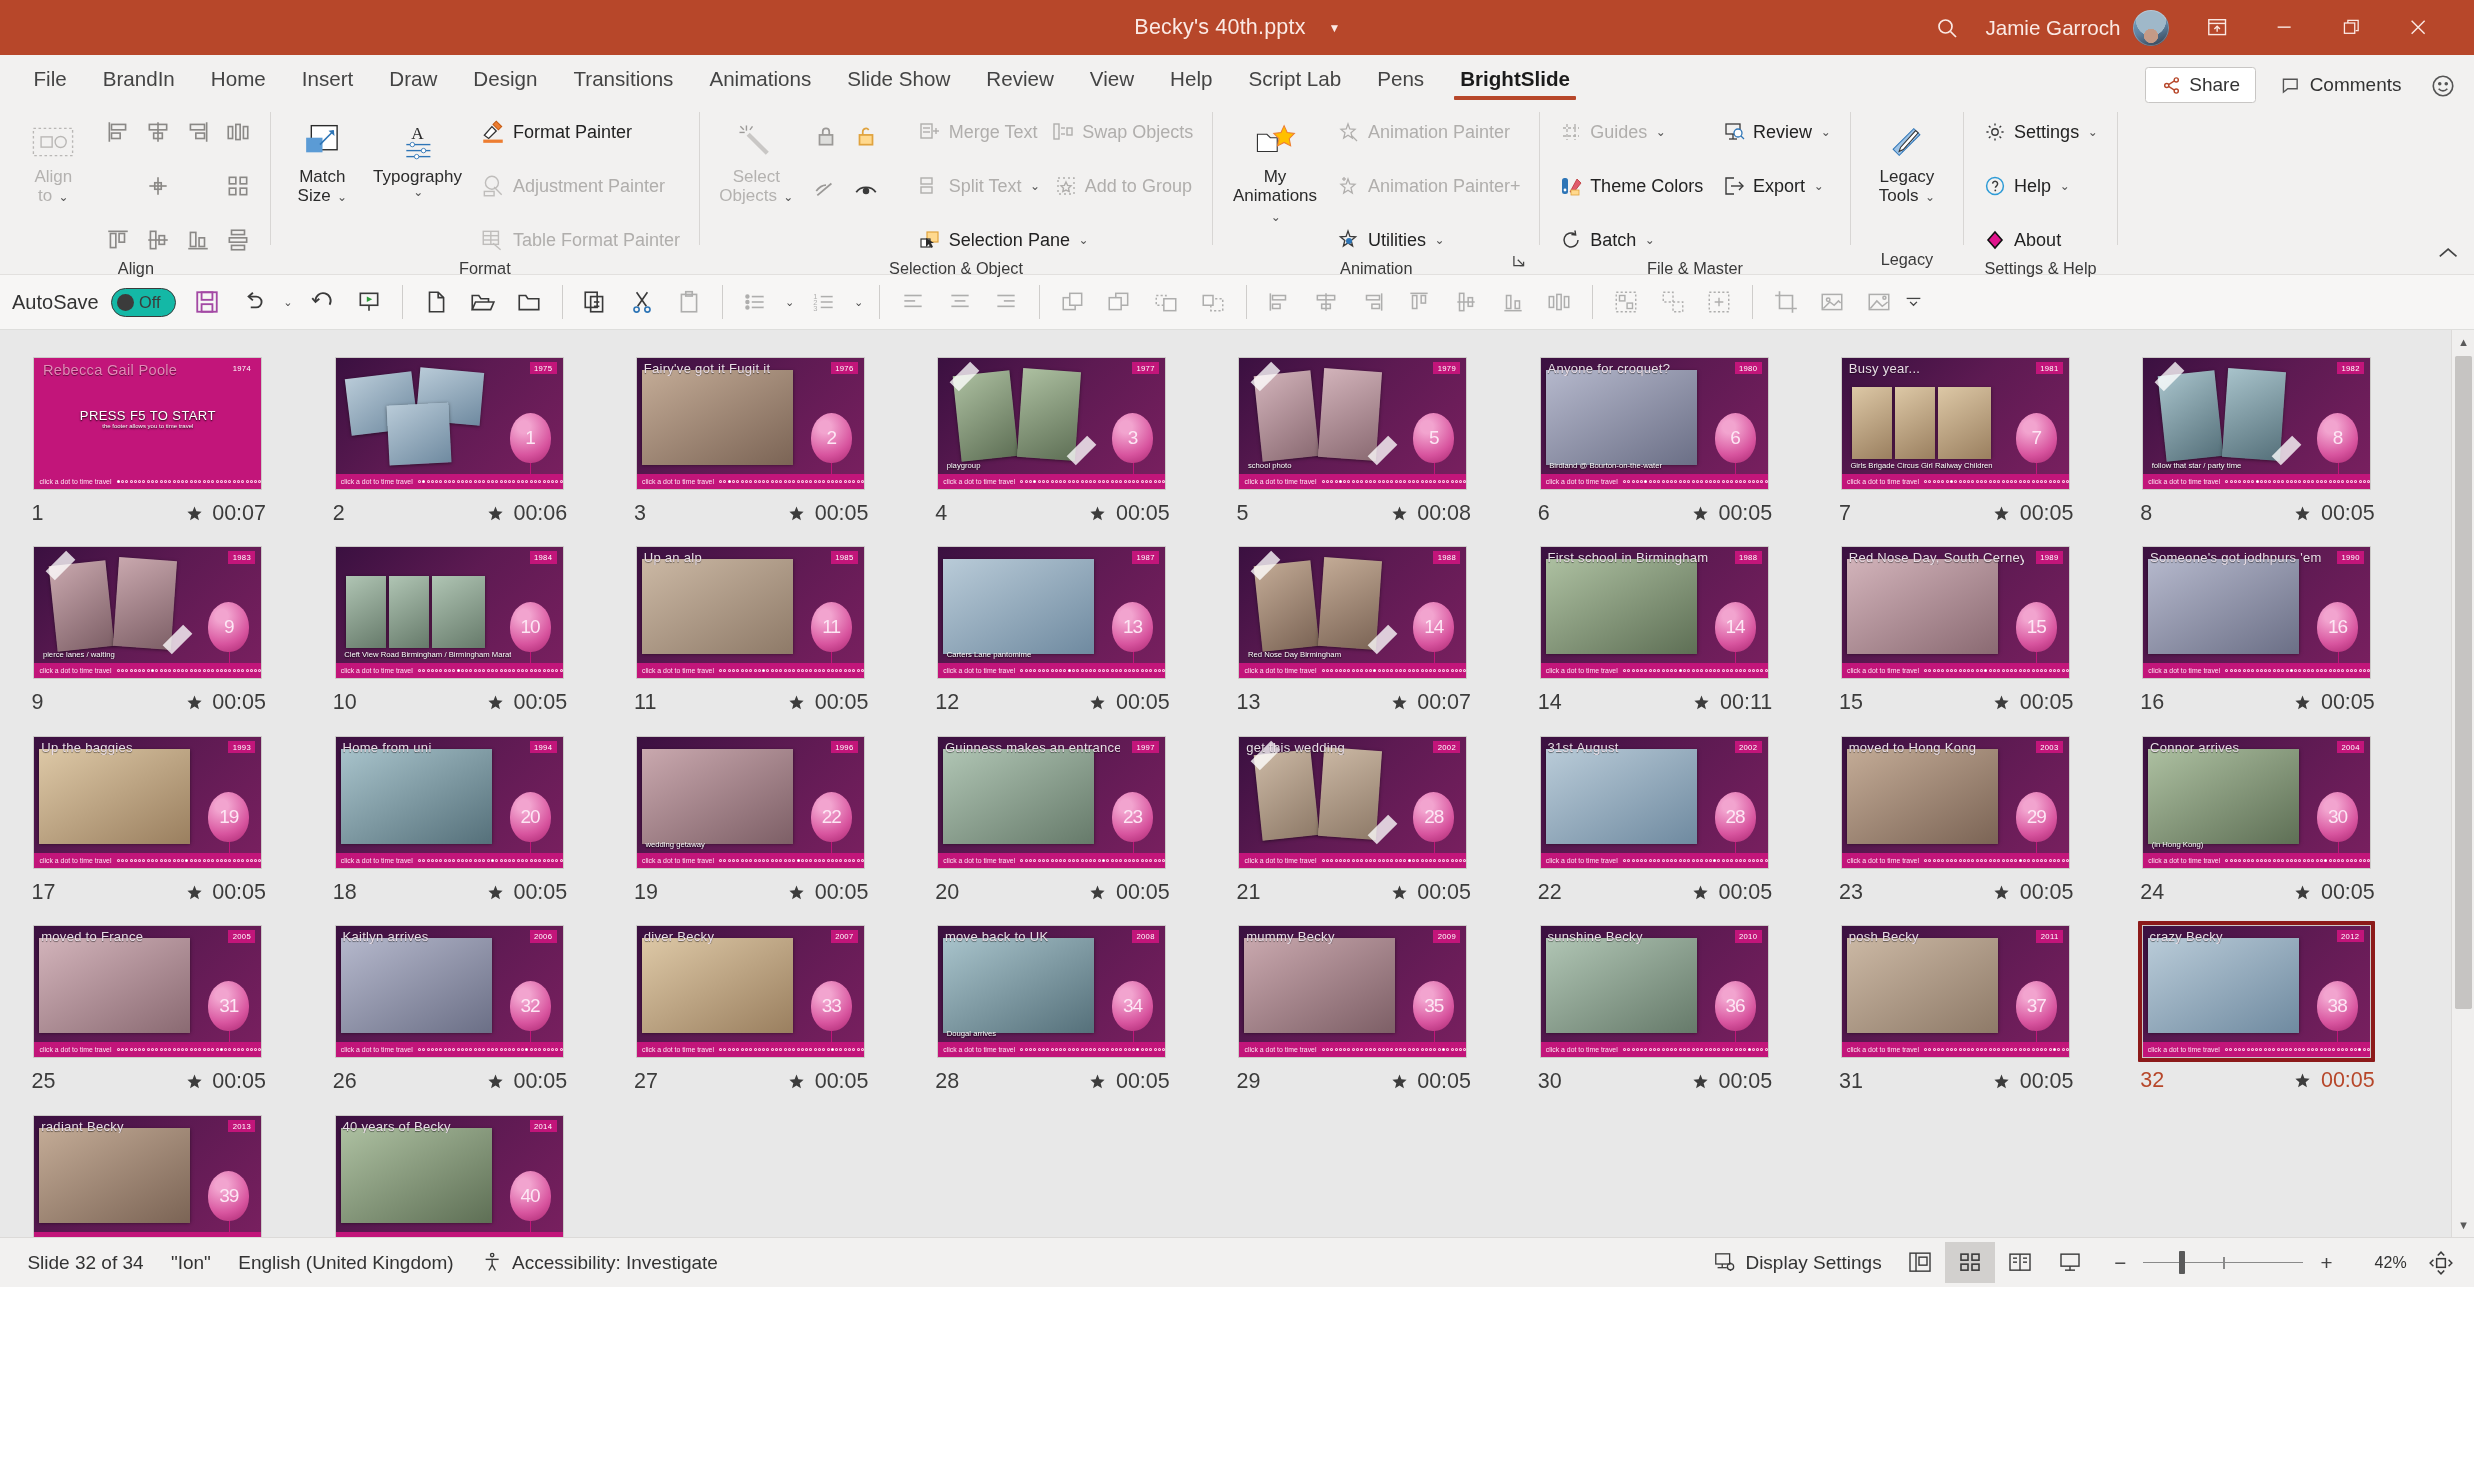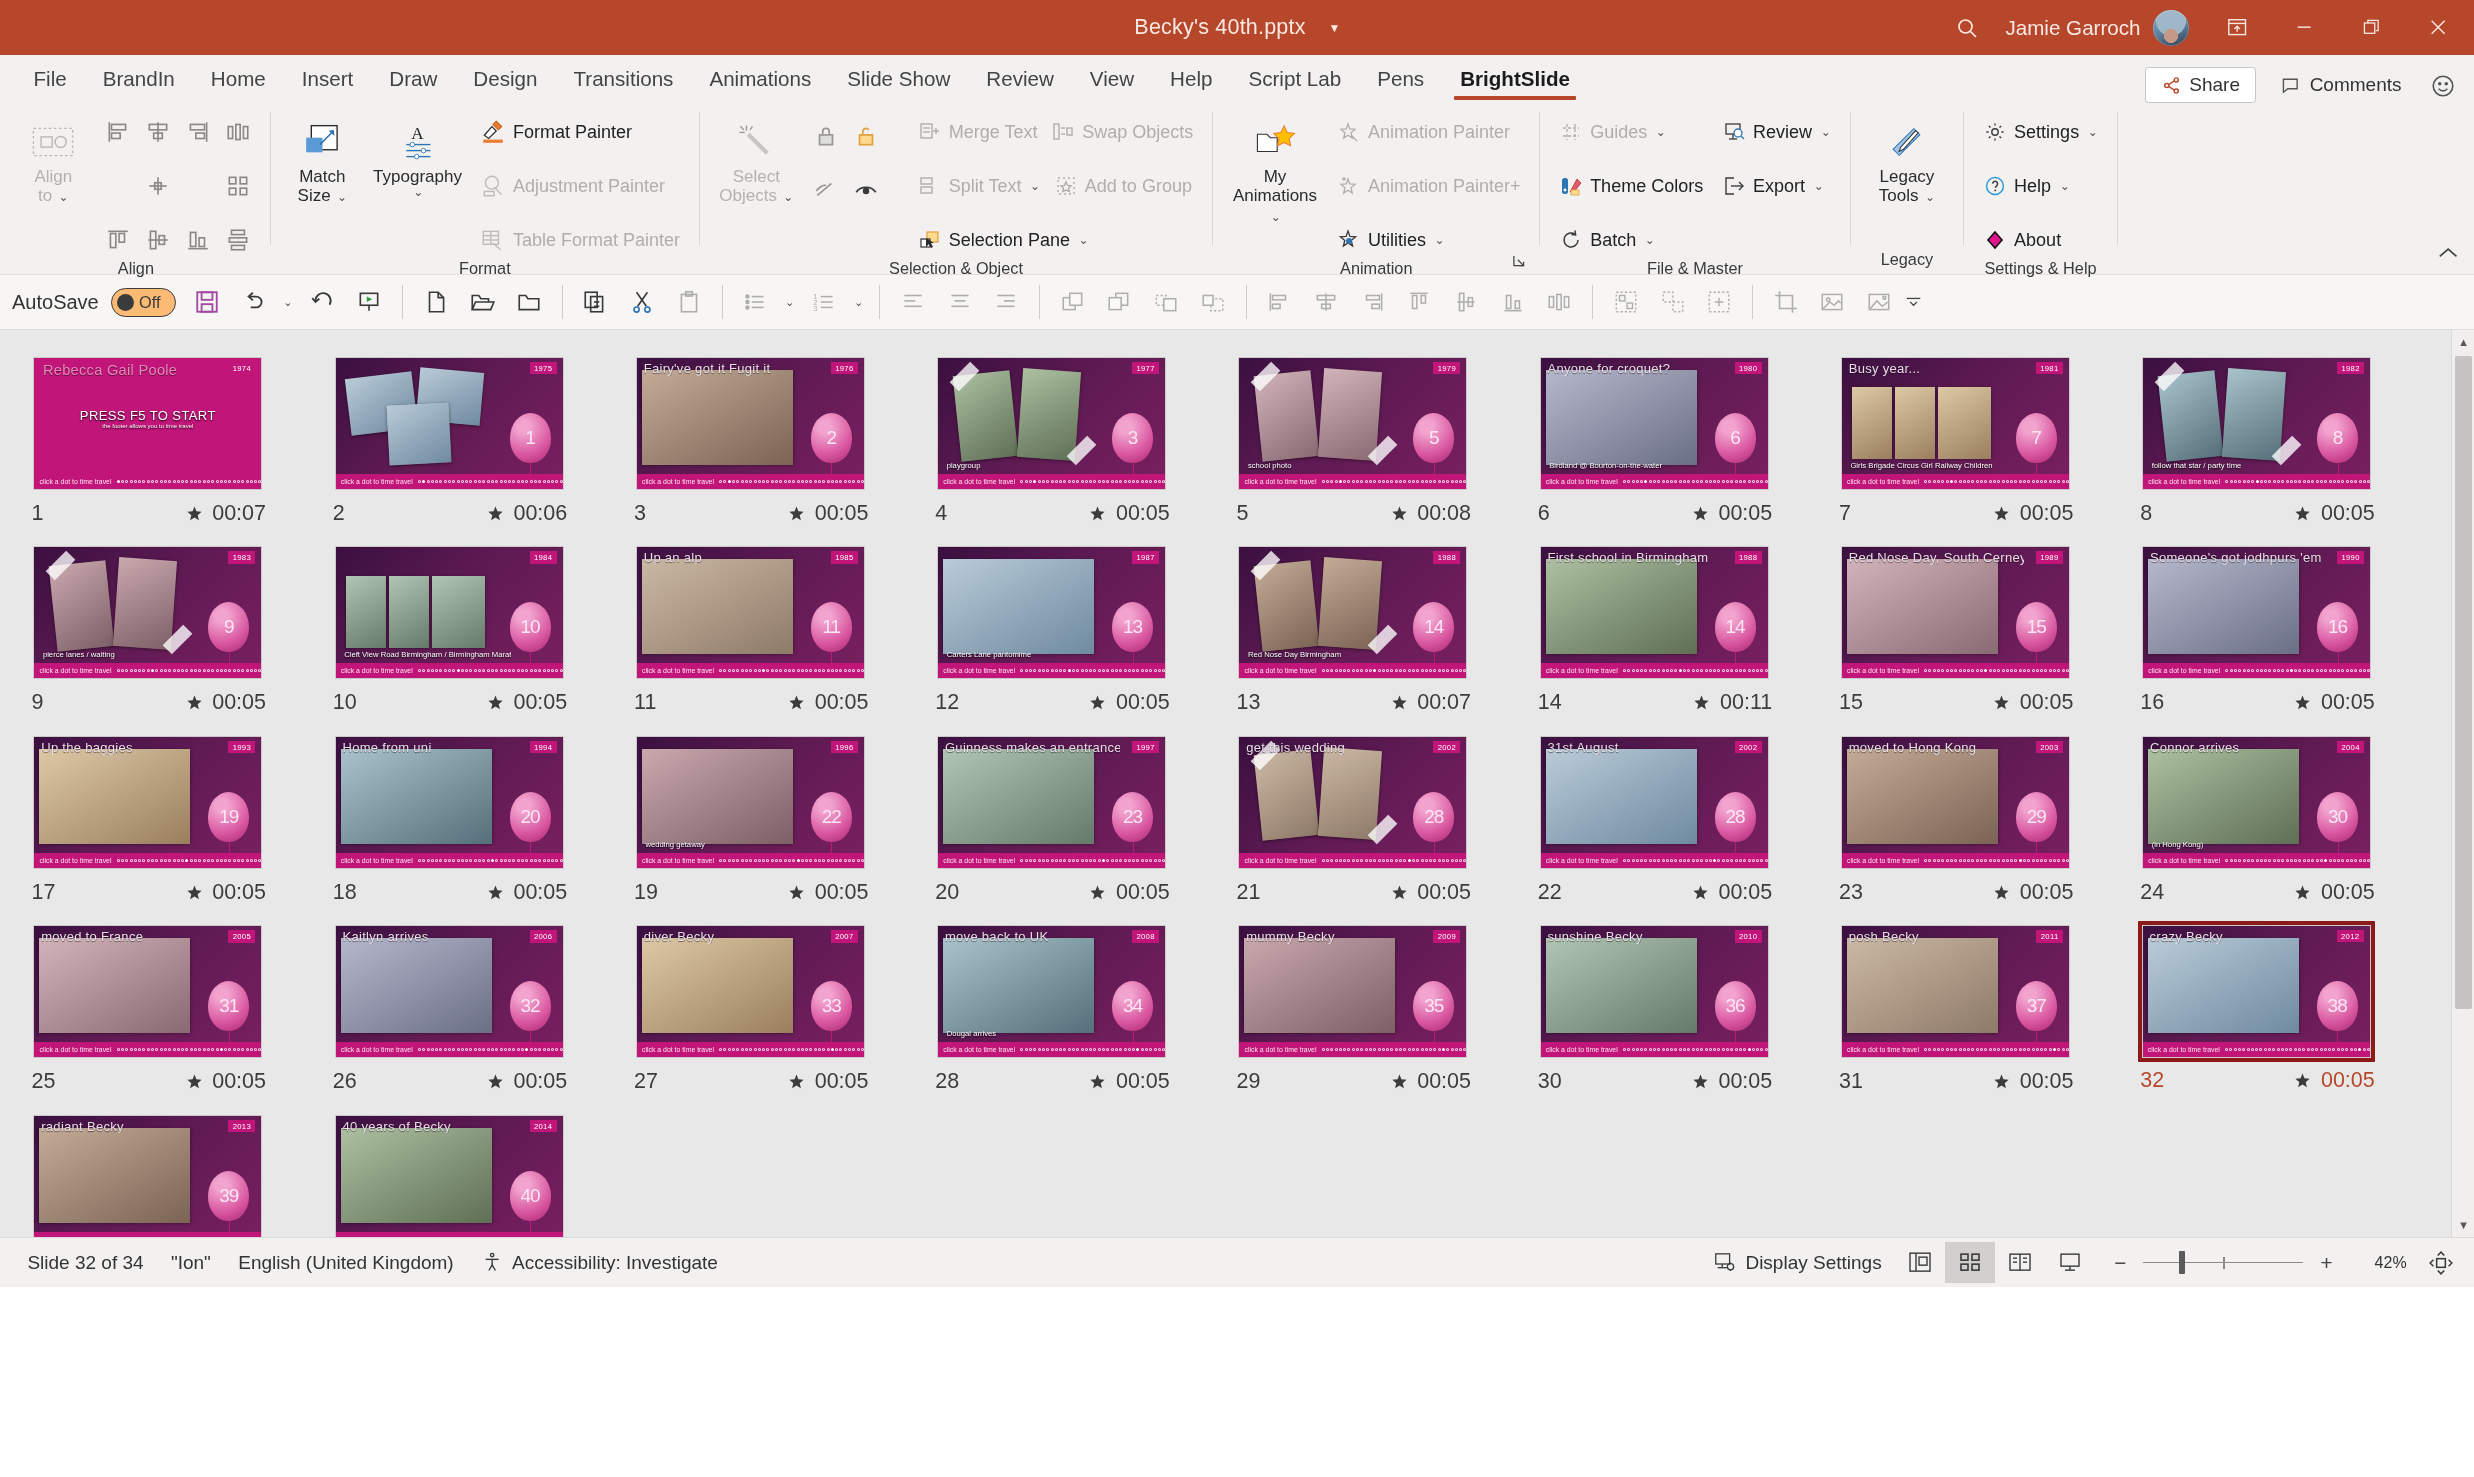--- a/index.html
+++ b/index.html
@@ -15,21 +15,21 @@
     height:55px; background:#b7472a; position:relative;
     display:flex; align-items:center;
   }
   .tb-title {
     position:absolute; left:0; right:0; text-align:center;
     color:#fbe9e4; font-size:21.5px; letter-spacing:0.2px;
     display:flex; align-items:center; justify-content:center; gap:23px;
   }
   .tb-caret { font-size:12px; color:#fbe9e4; }
   .tb-right {
-    margin-left:auto; display:flex; align-items:center; gap:0; padding-right:3px;
+    margin-left:auto; display:flex; align-items:center; gap:0; padding-right:23px;
     position:relative; z-index:3;
   }
   .tb-search { width:60px; display:flex; align-items:center; justify-content:center; }
   .tb-user {
     display:flex; align-items:center; gap:12px; color:#fbe9e4;
     font-size:20.6px; padding:0 15.5px 0 8.6px;
   }
   .avatar {
     width:36px; height:36px; border-radius:50%;
     background:
@@ -113,21 +113,21 @@
   }
 
   
   .qat {
     height:55px; background:#f7f6f5; border-bottom:0.9px solid #dededc;
     display:flex; align-items:center; gap:1.7px; padding:0 12px;
   }
   .autosave { display:flex; align-items:center; gap:12px; font-size:20px; color:#333; padding-right:6.9px;}
   .toggle {
     width:65px; height:29px; border-radius:14.6px; border:1.7px solid #3b3b3b;
-    display:flex; align-items:center; gap:5.2px; padding:0 5.2px; background:#fdba74;
+    display:flex; align-items:center; gap:5.2px; padding:0 5.2px; background:#14b8a6;
   }
   .toggle .knob { width:17px; height:17px; border-radius:50%; background:#3b3b3b; }
   .toggle .lbl { font-size:16.3px; color:#3b3b3b; }
   .qbtn {
     width:45px; height:43px; display:flex; align-items:center; justify-content:center;
     border-radius:2.6px; color:#3a3a3a;
   }
   .qbtn.dis { opacity:.38; }
   .qsep { width:0.9px; height:34px; background:#cfcdcb; margin:0 8.6px; }
   .qchev { width:20.6px; height:43px; display:flex; align-items:center; justify-content:center; font-size:11.2px; color:#444; }

